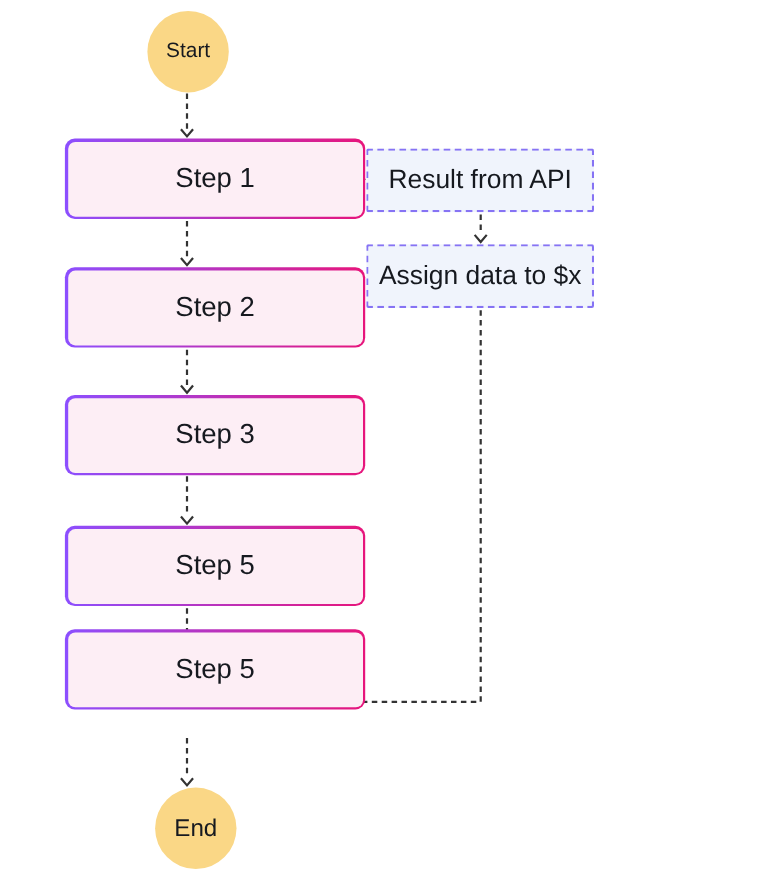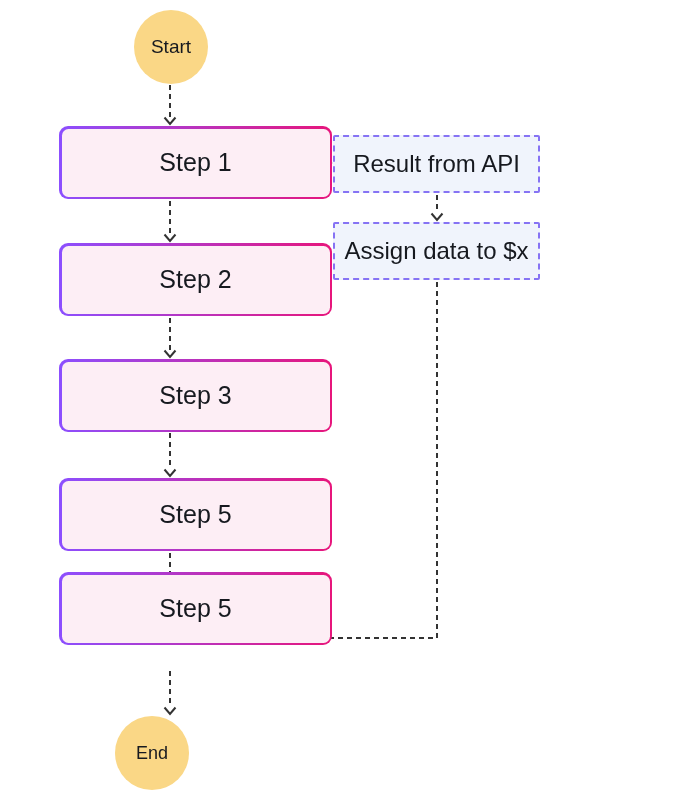--- a/index.html
+++ b/index.html
@@ -24,21 +24,21 @@
     width: 74px; height: 74px;
     border-radius: 50%;
     background: #FAD786;
     display: flex;
     align-items: center;
     justify-content: center;
     font-size: 19px;
     color: #16191F;
   }
   .terminal.start { left: 134px; top: 10px; }
-  .terminal.end   { left: 115px; top: 716px; font-size: 18px; }
+  .terminal.end   { left: 141px; top: 716px; font-size: 22px; }
   
   .step {
     position: absolute;
     left: 34px;
     width: 273px;
     height: 73px;
     border-radius: 9px;
     background: linear-gradient(90deg, #8C4FFF, #E7157B);
     padding: 2.5px;
     box-sizing: border-box;

